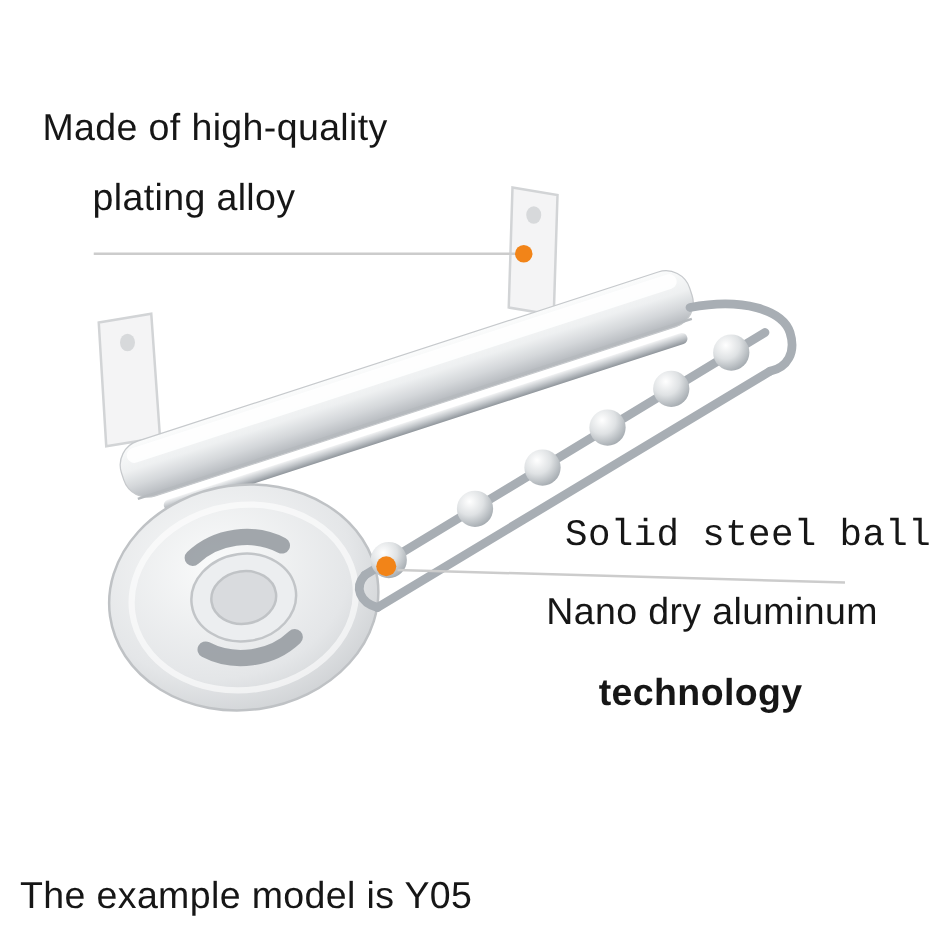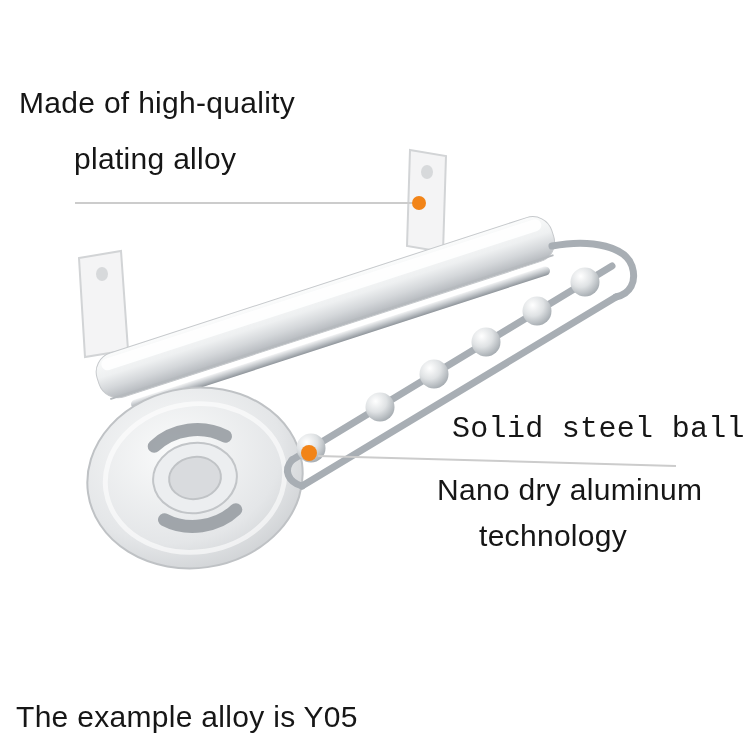--- a/index.html
+++ b/index.html
@@ -3,25 +3,25 @@
 <meta charset="utf-8">
 <style>
   html,body{margin:0;padding:0;}
   body{
     width:750px;height:750px;position:relative;overflow:hidden;
     background:#ffffff;color:#161616;
     font-family:"Liberation Sans", sans-serif;
   }
   .art{position:absolute;left:0;top:0;width:750px;height:750px;}
   .label{position:absolute;font-size:30px;line-height:1.15;white-space:nowrap;letter-spacing:.3px;}
-  .material-1{left:19px;top:86px;}
+  .material-1{left:34px;top:86px;}
   .material-2{left:74px;top:142px;}
   .ball-label{left:452px;top:412px;font-family:Liberation Mono, monospace;}
   .plating-1{left:437px;top:473px;}
-  .plating-2{left:479px;top:519px;}
+  .plating-2{left:479px;top:538px;font-weight:bold;}
   .model-note{left:16px;top:700px;font-size:30px;}
 </style>
 </head>
 <body>
 
 <svg class="art" viewBox="0 0 750 750">
   <defs>
     <linearGradient id="barFace" x1="0" y1="0" x2="0" y2="1">
       <stop offset="0" stop-color="#fbfcfc"></stop>
       <stop offset="0.45" stop-color="#eef0f1"></stop>
@@ -94,13 +94,13 @@
     <line x1="318" y1="456" x2="676" y2="466" stroke-width="2" stroke="#cccccc"></line>
     <circle cx="309" cy="453" r="8" fill="#f28418"></circle>
   </g>
 </svg>
 
 <div class="label material-1">Made of high-quality</div>
 <div class="label material-2">plating alloy</div>
 <div class="label ball-label">Solid steel ball</div>
 <div class="label plating-1">Nano dry aluminum</div>
 <div class="label plating-2">technology</div>
-<div class="label model-note">The example alloy is Y05</div>
+<div class="label model-note">The example model is Y05</div>
 
 </body></html>

